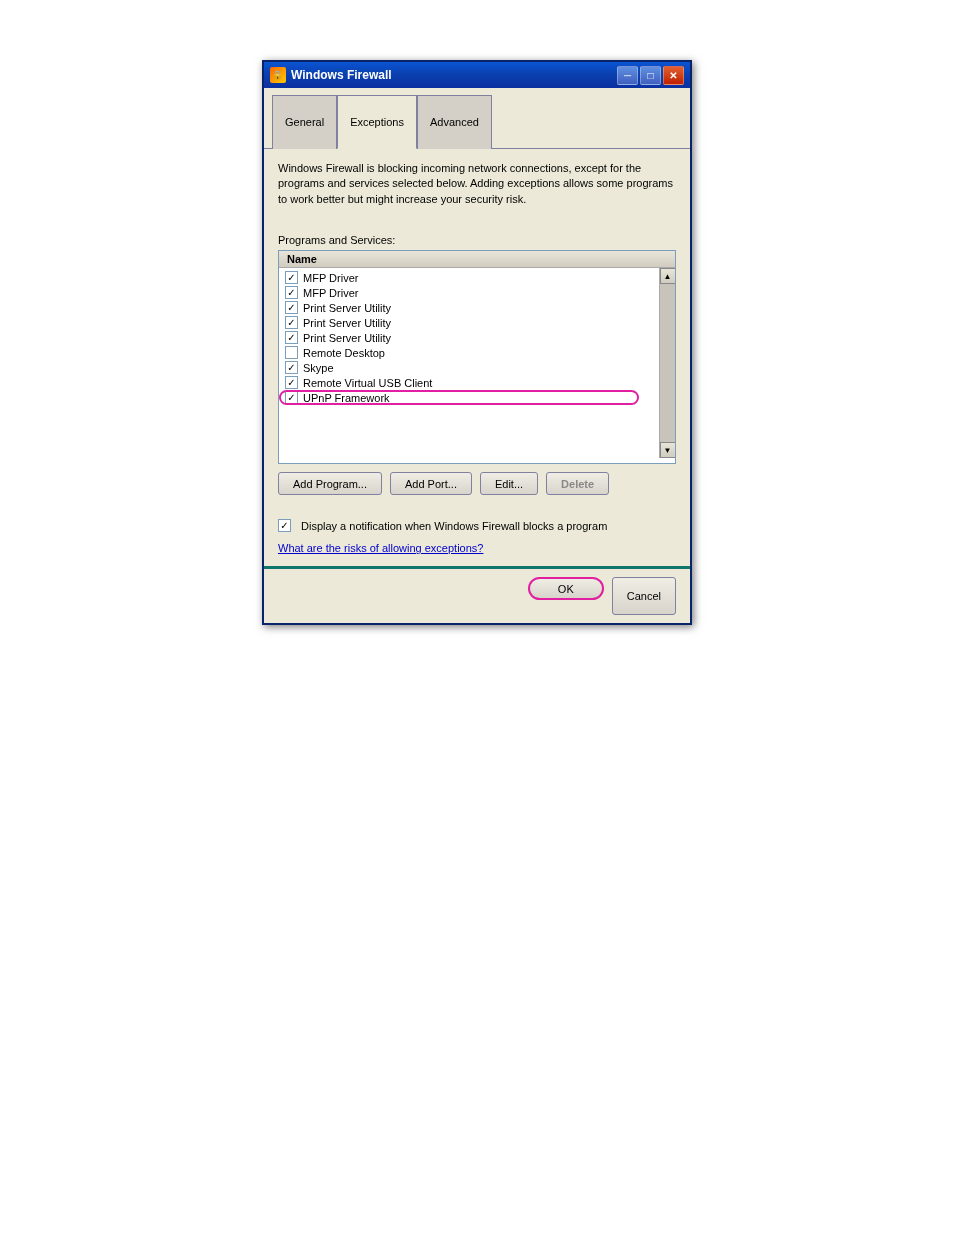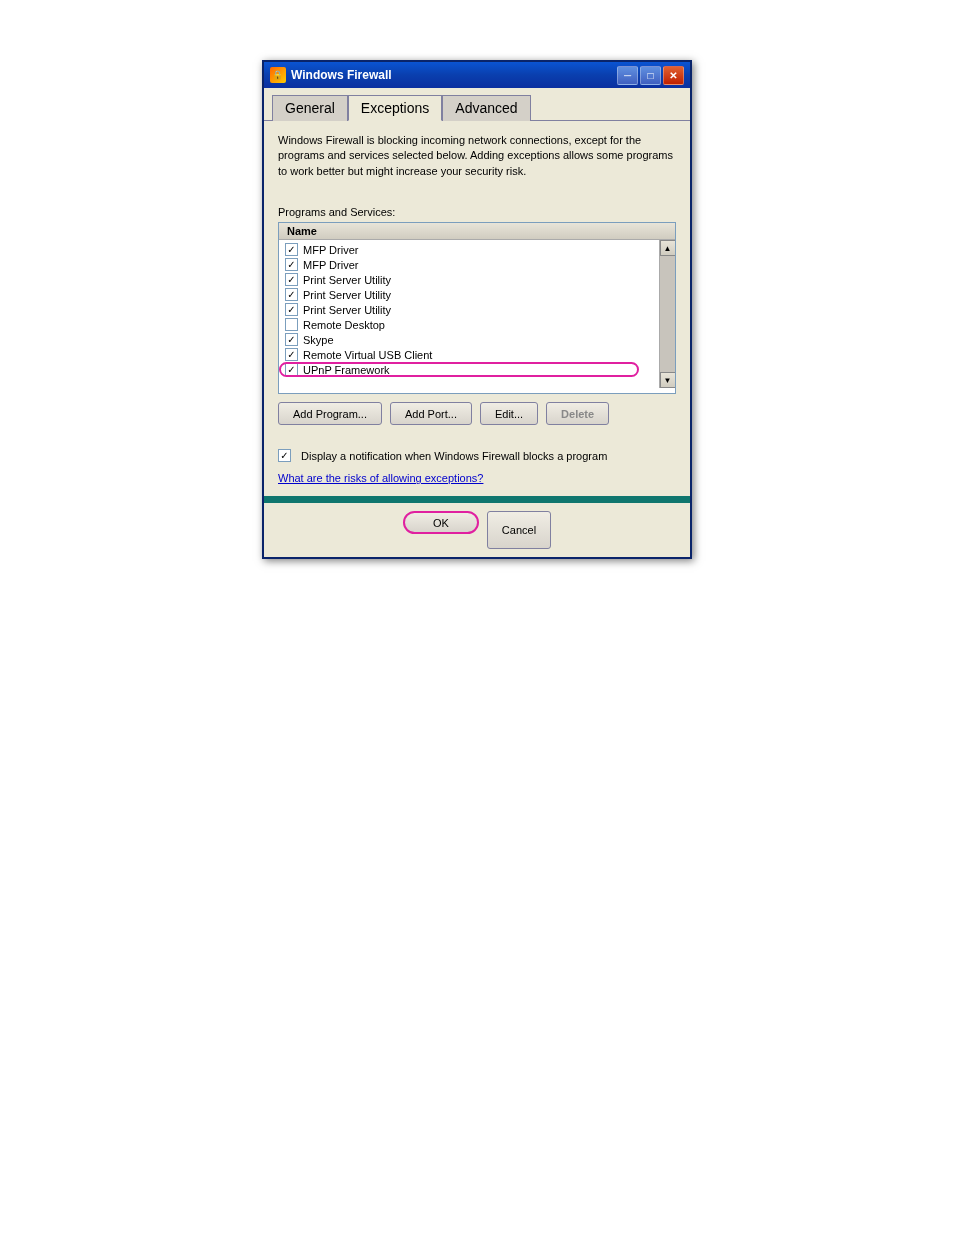--- a/index.html
+++ b/index.html
@@ -85,26 +85,26 @@
 
     .tabs-bar {
       background: #ece9d8;
       padding: 6px 8px 0;
       display: flex;
       gap: 0;
       border-bottom: 1px solid #8080a0;
     }
 
     .tab {
-      padding: 4px 12px;
+      padding: 20px 12px;
       border: 1px solid #8080a0;
       border-bottom: none;
       background: #d4d0c8;
       cursor: pointer;
-      font-size: 14px;
+      font-size: 11px;
       position: relative;
       top: 1px;
     }
 
     .tab.active {
       background: #ece9d8;
       border-bottom: 1px solid #ece9d8;
       font-weight: normal;
       z-index: 1;
     }
@@ -124,21 +124,21 @@
     .section-label {
       font-size: 11px;
       color: #000;
       margin-bottom: 4px;
       margin-top: 27px;
     }
 
     .list-box {
       border: 1px solid #7b9ebd;
       background: #fff;
-      height: 172px;
+      height: 214px;
       overflow-y: hidden;
       position: relative;
     }
 
     .list-header {
       background: linear-gradient(to bottom, #e8e4d8, #d0ccc0);
       border-bottom: 1px solid #aaa;
       padding: 2px 8px;
       font-size: 11px;
       font-weight: bold;
@@ -264,23 +264,23 @@
       color: #0000cc;
       text-decoration: underline;
       cursor: pointer;
       font-size: 11px;
     }
 
     .footer-area {
       background: #ece9d8;
       padding: 8px 14px;
       display: flex;
-      justify-content: center;
+      justify-content: flex-end;
       gap: 8px;
-      border-top: 7px solid #0f766e;
+      border-top: 3px solid #0f766e;
     }
 
     .ok-button {
       height: 23px;
       padding: 0 28px;
       background: linear-gradient(to bottom, #f0ede4, #d8d4cc);
       border: 2px solid #e020a0;
       border-radius: 12px;
       font-size: 11px;
       cursor: pointer;

